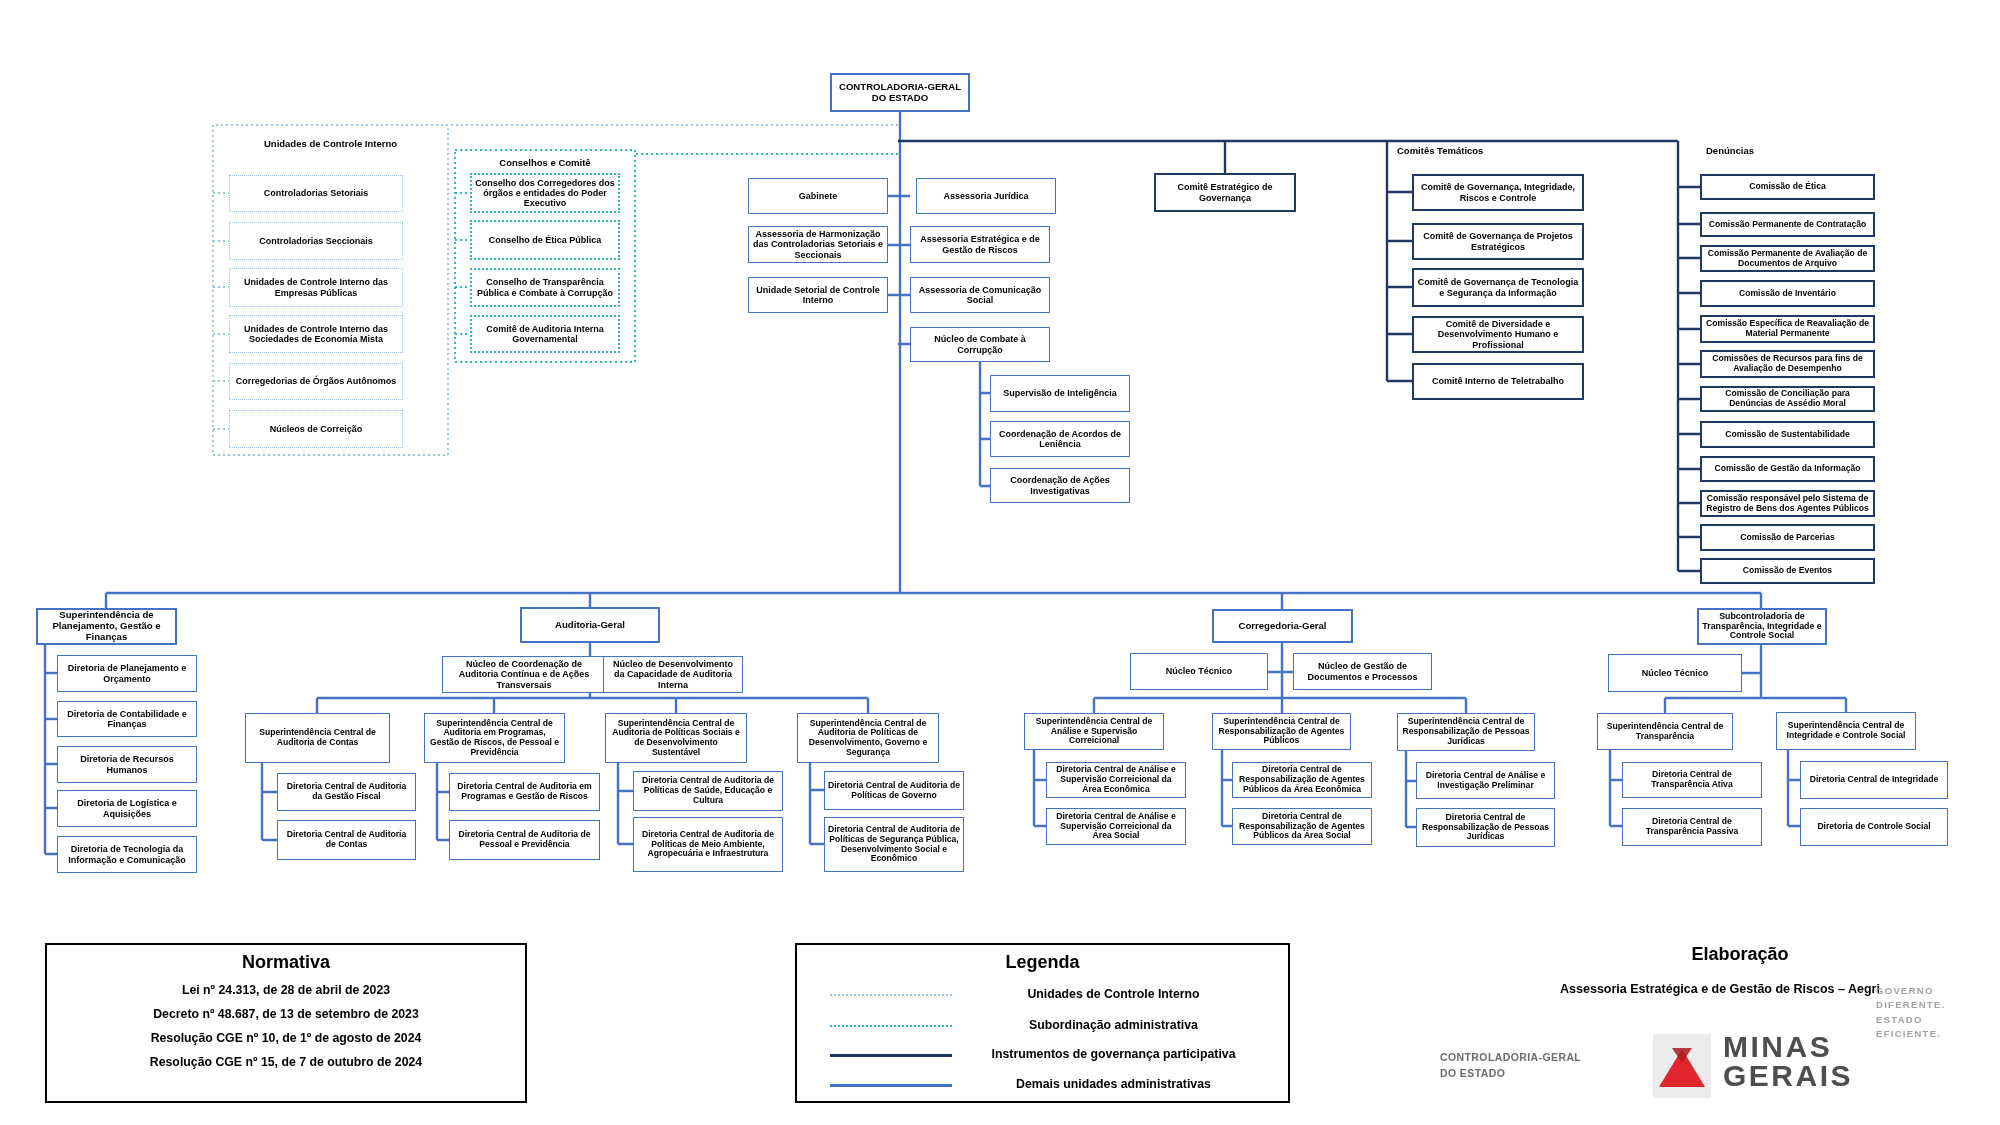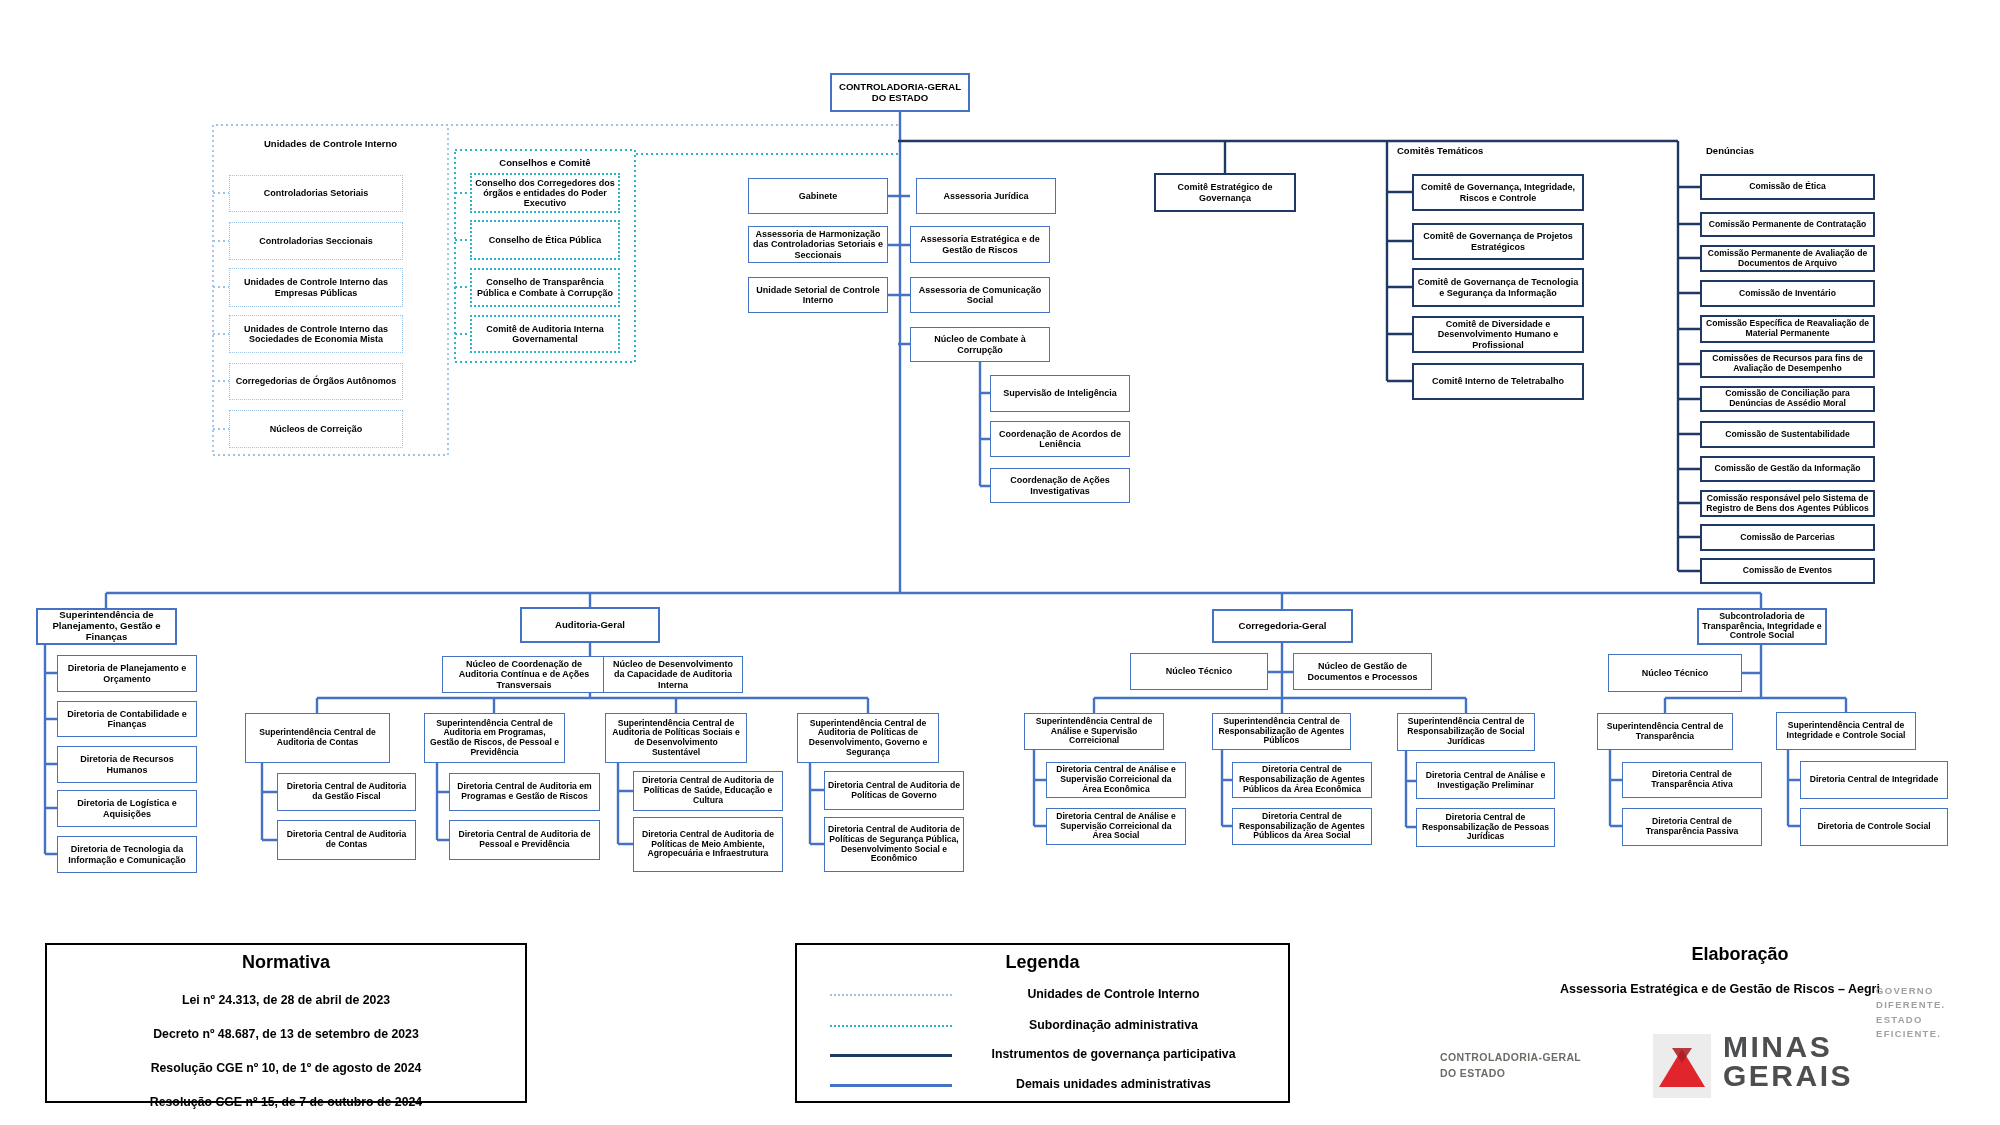--- a/index.html
+++ b/index.html
@@ -13,21 +13,21 @@
   .hd{border:2.4px solid #4472C4;font-size:9.6px;}
   .bn{border:2.1px solid #1F3864;}
   .bt{border:2px dotted #2EB4C9;}
   .bl{border:1.6px dotted #9DC3E6;}
   .fs8{font-size:8.6px;}
   .lbl{position:absolute;font-weight:bold;font-size:9.5px;color:#000;text-align:center;}
   .title{position:absolute;left:55px;top:30px;width:1780px;text-align:center;
          font-size:27px;font-weight:500;letter-spacing:.5px;color:#000;}
   .panel{position:absolute;border:2.5px solid #000;background:#fff;box-sizing:border-box;}
   .ptitle{text-align:center;font-size:18px;font-weight:bold;margin-top:7px;}
-  .pitem{text-align:center;font-size:12.3px;font-weight:bold;margin-top:20px;}
+  .pitem{text-align:center;font-size:12.3px;font-weight:bold;margin-top:10px;}
   .lrow{position:absolute;left:0;width:100%;height:16px;}
   .ls{position:absolute;left:33px;width:122px;height:0;top:7px;}
   .ls1{border-top:2px dotted #9DC3E6;}
   .ls2{border-top:2.6px dotted #2EB4C9;}
   .ls3{border-top:3px solid #1F3864;}
   .ls4{border-top:3px solid #4472C4;}
   .llab{position:absolute;left:150px;right:8px;text-align:center;font-size:12.3px;font-weight:bold;}
   .eltitle{position:absolute;left:1490px;top:944px;width:500px;text-align:center;font-size:18px;font-weight:bold;}
   .elsub{position:absolute;left:1440px;top:982px;width:560px;text-align:center;font-size:12.5px;font-weight:bold;}
   .cgelogo{position:absolute;left:1440px;top:1050px;width:205px;text-align:left;font-size:10.5px;
@@ -150,21 +150,21 @@
   <div class="n bb fs8" style="left:633px;top:771px;width:150px;height:40px">Diretoria Central de Auditoria de Políticas de Saúde, Educação e Cultura</div>
   <div class="n bb fs8" style="left:633px;top:817px;width:150px;height:55px">Diretoria Central de Auditoria de Políticas de Meio Ambiente, Agropecuária e Infraestrutura</div>
   <div class="n bb fs8" style="left:824px;top:771px;width:140px;height:39px">Diretoria Central de Auditoria de Políticas de Governo</div>
   <div class="n bb fs8" style="left:824px;top:817px;width:140px;height:55px">Diretoria Central de Auditoria de Políticas de Segurança Pública, Desenvolvimento Social e Econômico</div>
 
   <div class="n hd" style="left:1212px;top:609px;width:141px;height:34px">Corregedoria-Geral</div>
   <div class="n bb" style="left:1130px;top:653px;width:138px;height:37px">Núcleo Técnico</div>
   <div class="n bb" style="left:1293px;top:653px;width:139px;height:37px">Núcleo de Gestão de Documentos e Processos</div>
   <div class="n bb fs8" style="left:1024px;top:713px;width:140px;height:37px">Superintendência Central de Análise e Supervisão Correicional</div>
   <div class="n bb fs8" style="left:1212px;top:713px;width:139px;height:37px">Superintendência Central de Responsabilização de Agentes Públicos</div>
-  <div class="n bb fs8" style="left:1397px;top:713px;width:138px;height:38px">Superintendência Central de Responsabilização de Social Jurídicas</div>
+  <div class="n bb fs8" style="left:1397px;top:713px;width:138px;height:38px">Superintendência Central de Responsabilização de Pessoas Jurídicas</div>
   <div class="n bb fs8" style="left:1046px;top:762px;width:140px;height:36px">Diretoria Central de Análise e Supervisão Correicional da Área Econômica</div>
   <div class="n bb fs8" style="left:1046px;top:808px;width:140px;height:37px">Diretoria Central de Análise e Supervisão Correicional da Área Social</div>
   <div class="n bb fs8" style="left:1232px;top:762px;width:140px;height:36px">Diretoria Central de Responsabilização de Agentes Públicos da Área Econômica</div>
   <div class="n bb fs8" style="left:1232px;top:808px;width:140px;height:37px">Diretoria Central de Responsabilização de Agentes Públicos da Área Social</div>
   <div class="n bb fs8" style="left:1416px;top:762px;width:139px;height:37px">Diretoria Central de Análise e Investigação Preliminar</div>
   <div class="n bb fs8" style="left:1416px;top:808px;width:139px;height:39px">Diretoria Central de Responsabilização de Pessoas Jurídicas</div>
 
   <div class="n hd" style="left:1697px;top:608px;width:130px;height:37px;font-size:8.8px">Subcontroladoria de Transparência, Integridade e Controle Social</div>
   <div class="n bb" style="left:1608px;top:654px;width:134px;height:38px">Núcleo Técnico</div>
   <div class="n bb fs8" style="left:1597px;top:713px;width:136px;height:37px">Superintendência Central de Transparência</div>

